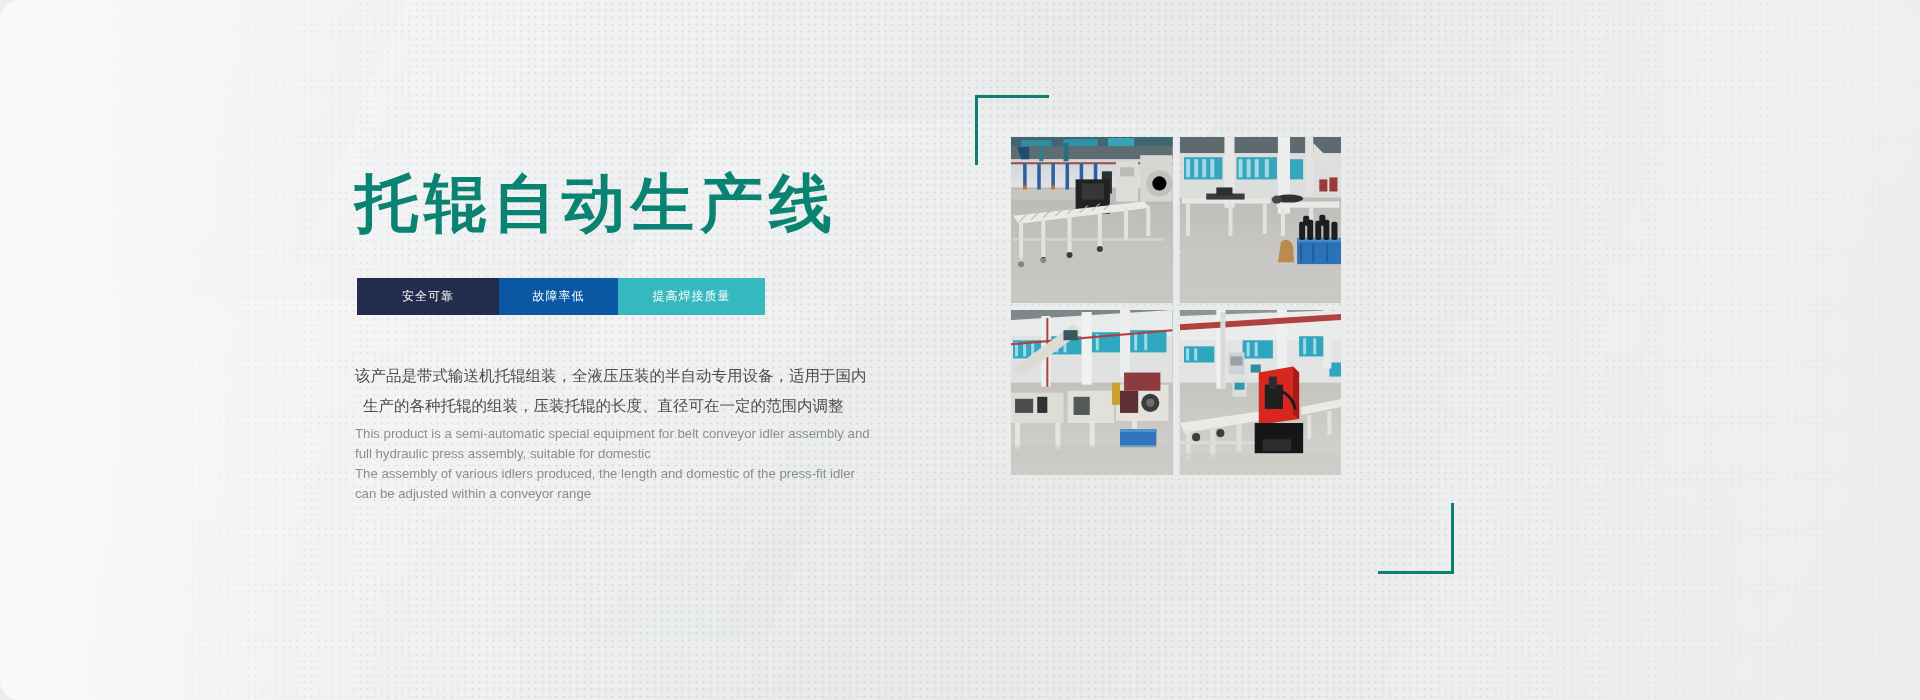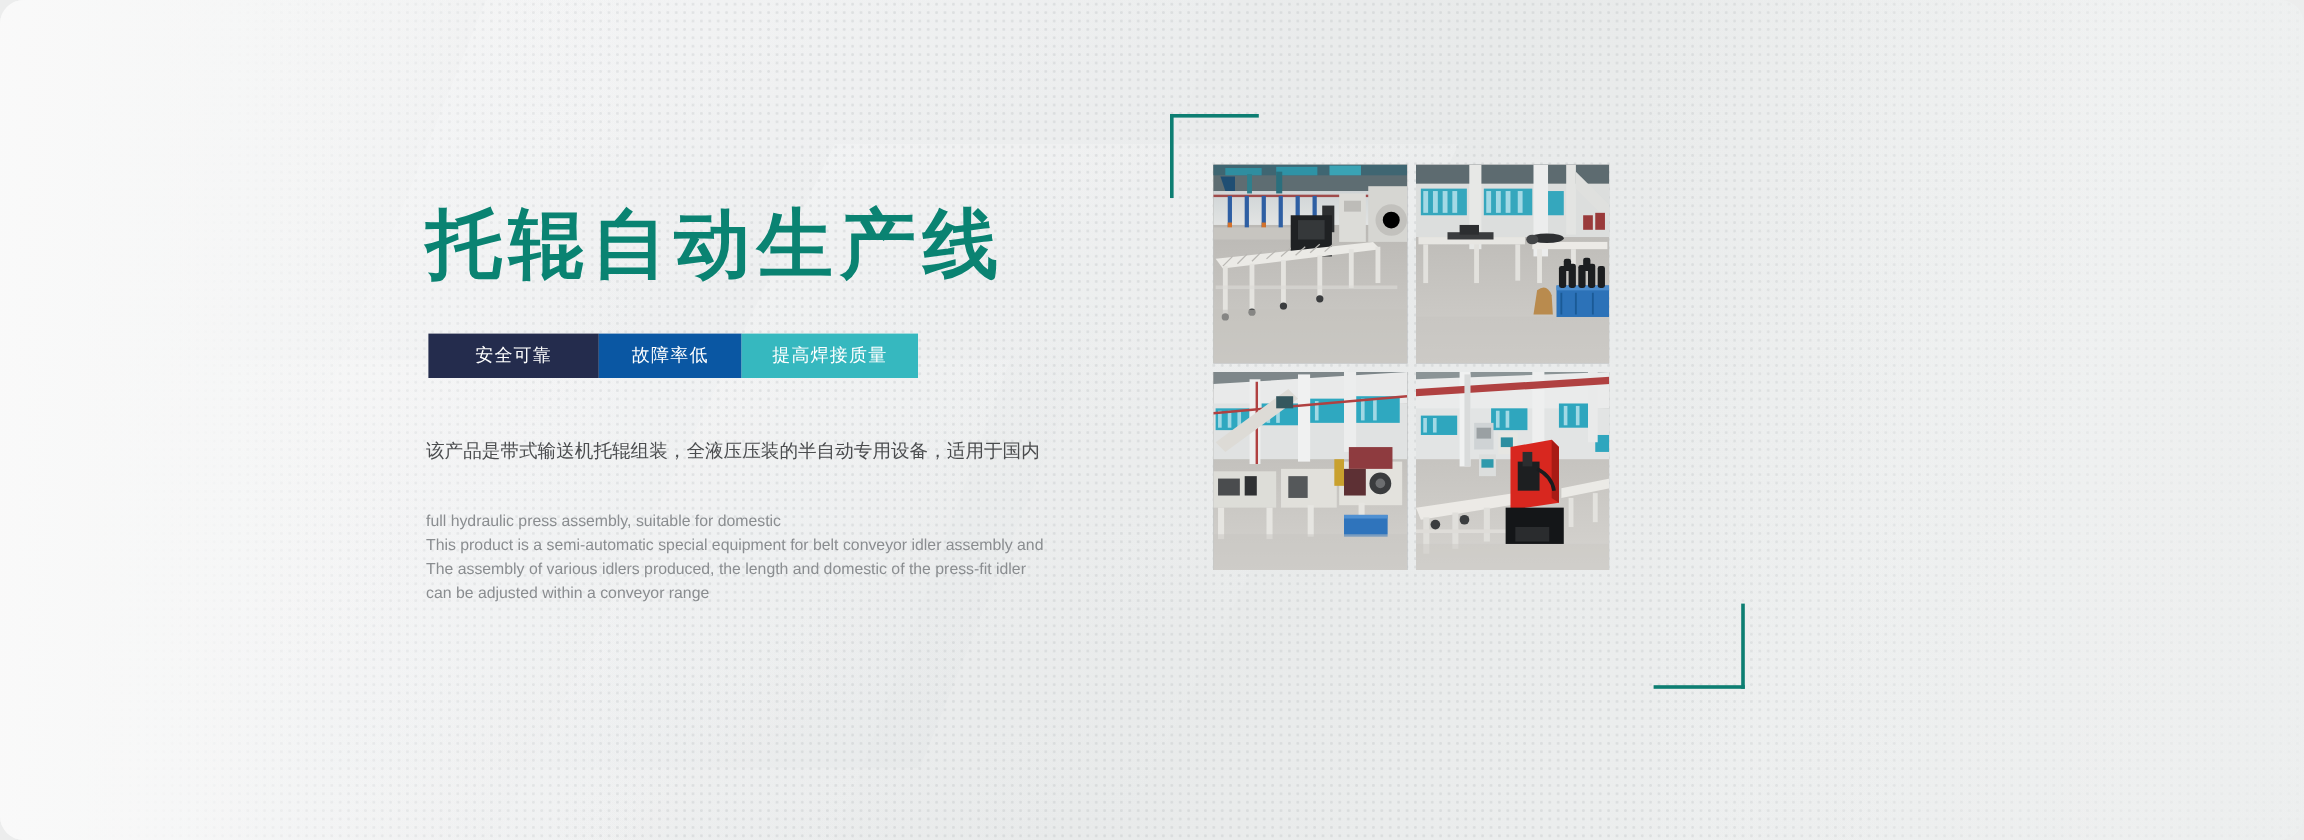--- a/index.html
+++ b/index.html
@@ -102,21 +102,21 @@
     left:2px; top:278px;
     display:flex;
     height:37px;
   }
   .tag{
     display:flex;
     align-items:center;
     justify-content:center;
     height:37px;
     color:#ffffff;
-    font-size:15px;
+    font-size:12px;
     letter-spacing:1px;
     font-family:Liberation Serif, serif;
     white-space:nowrap;
   }
   .tag-0{ background:#242c4d; width:142px; }
   .tag-1{ background:#0a57a3; width:119px; }
   .tag-2{ background:#36b8bf; width:147px; }
 
   .desc-cn{
     position:absolute;
@@ -201,25 +201,26 @@
     <div class="headline" style="color: rgb(10, 131, 114);">托辊自动生产线</div>
 
     <div class="tag-row">
       <div class="tag tag-0" style="background: rgb(36, 44, 77);">安全可靠</div>
       <div class="tag tag-1" style="background: rgb(10, 87, 163);">故障率低</div>
       <div class="tag tag-2" style="background: rgb(54, 184, 191); text-align: right;">提高焊接质量</div>
     </div>
 
     <div class="desc-cn">
       <div class="l1">该产品是带式输送机托辊组装，全液压压装的半自动专用设备，适用于国内</div>
+      <div class="l2">生产的各种托辊的组装，压装托辊的长度、直径可在一定的范围内调整</div>
     </div>
 
     <div class="desc-en">
+      <p>This product is a semi-automatic special equipment for belt conveyor idler assembly and</p>
       <p>full hydraulic press assembly, suitable for domestic</p>
-      <p>This product is a semi-automatic special equipment for belt conveyor idler assembly and</p>
       <p class="blk2">The assembly of various idlers produced, the length and domestic of the press-fit idler</p>
       <p>can be adjusted within a conveyor range</p>
     </div>
 
   </div>
 
   <div class="grid-wrap">
 
     <div class="bracket bracket-tl">
       <span class="v" style="background: rgb(13, 126, 114);"></span>

